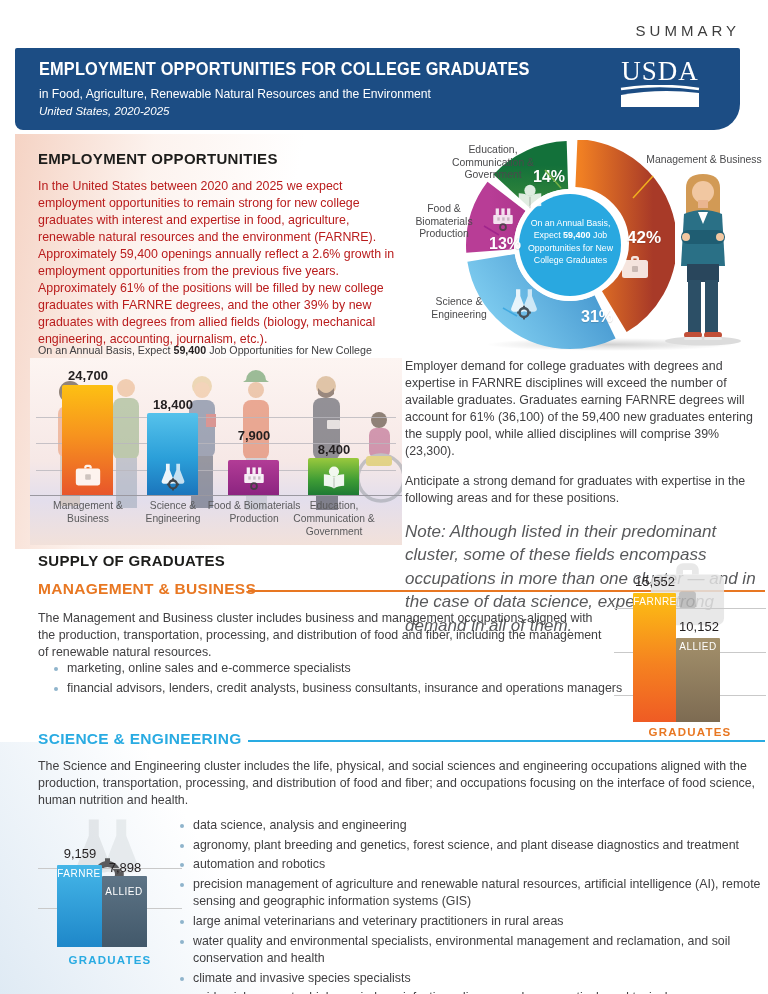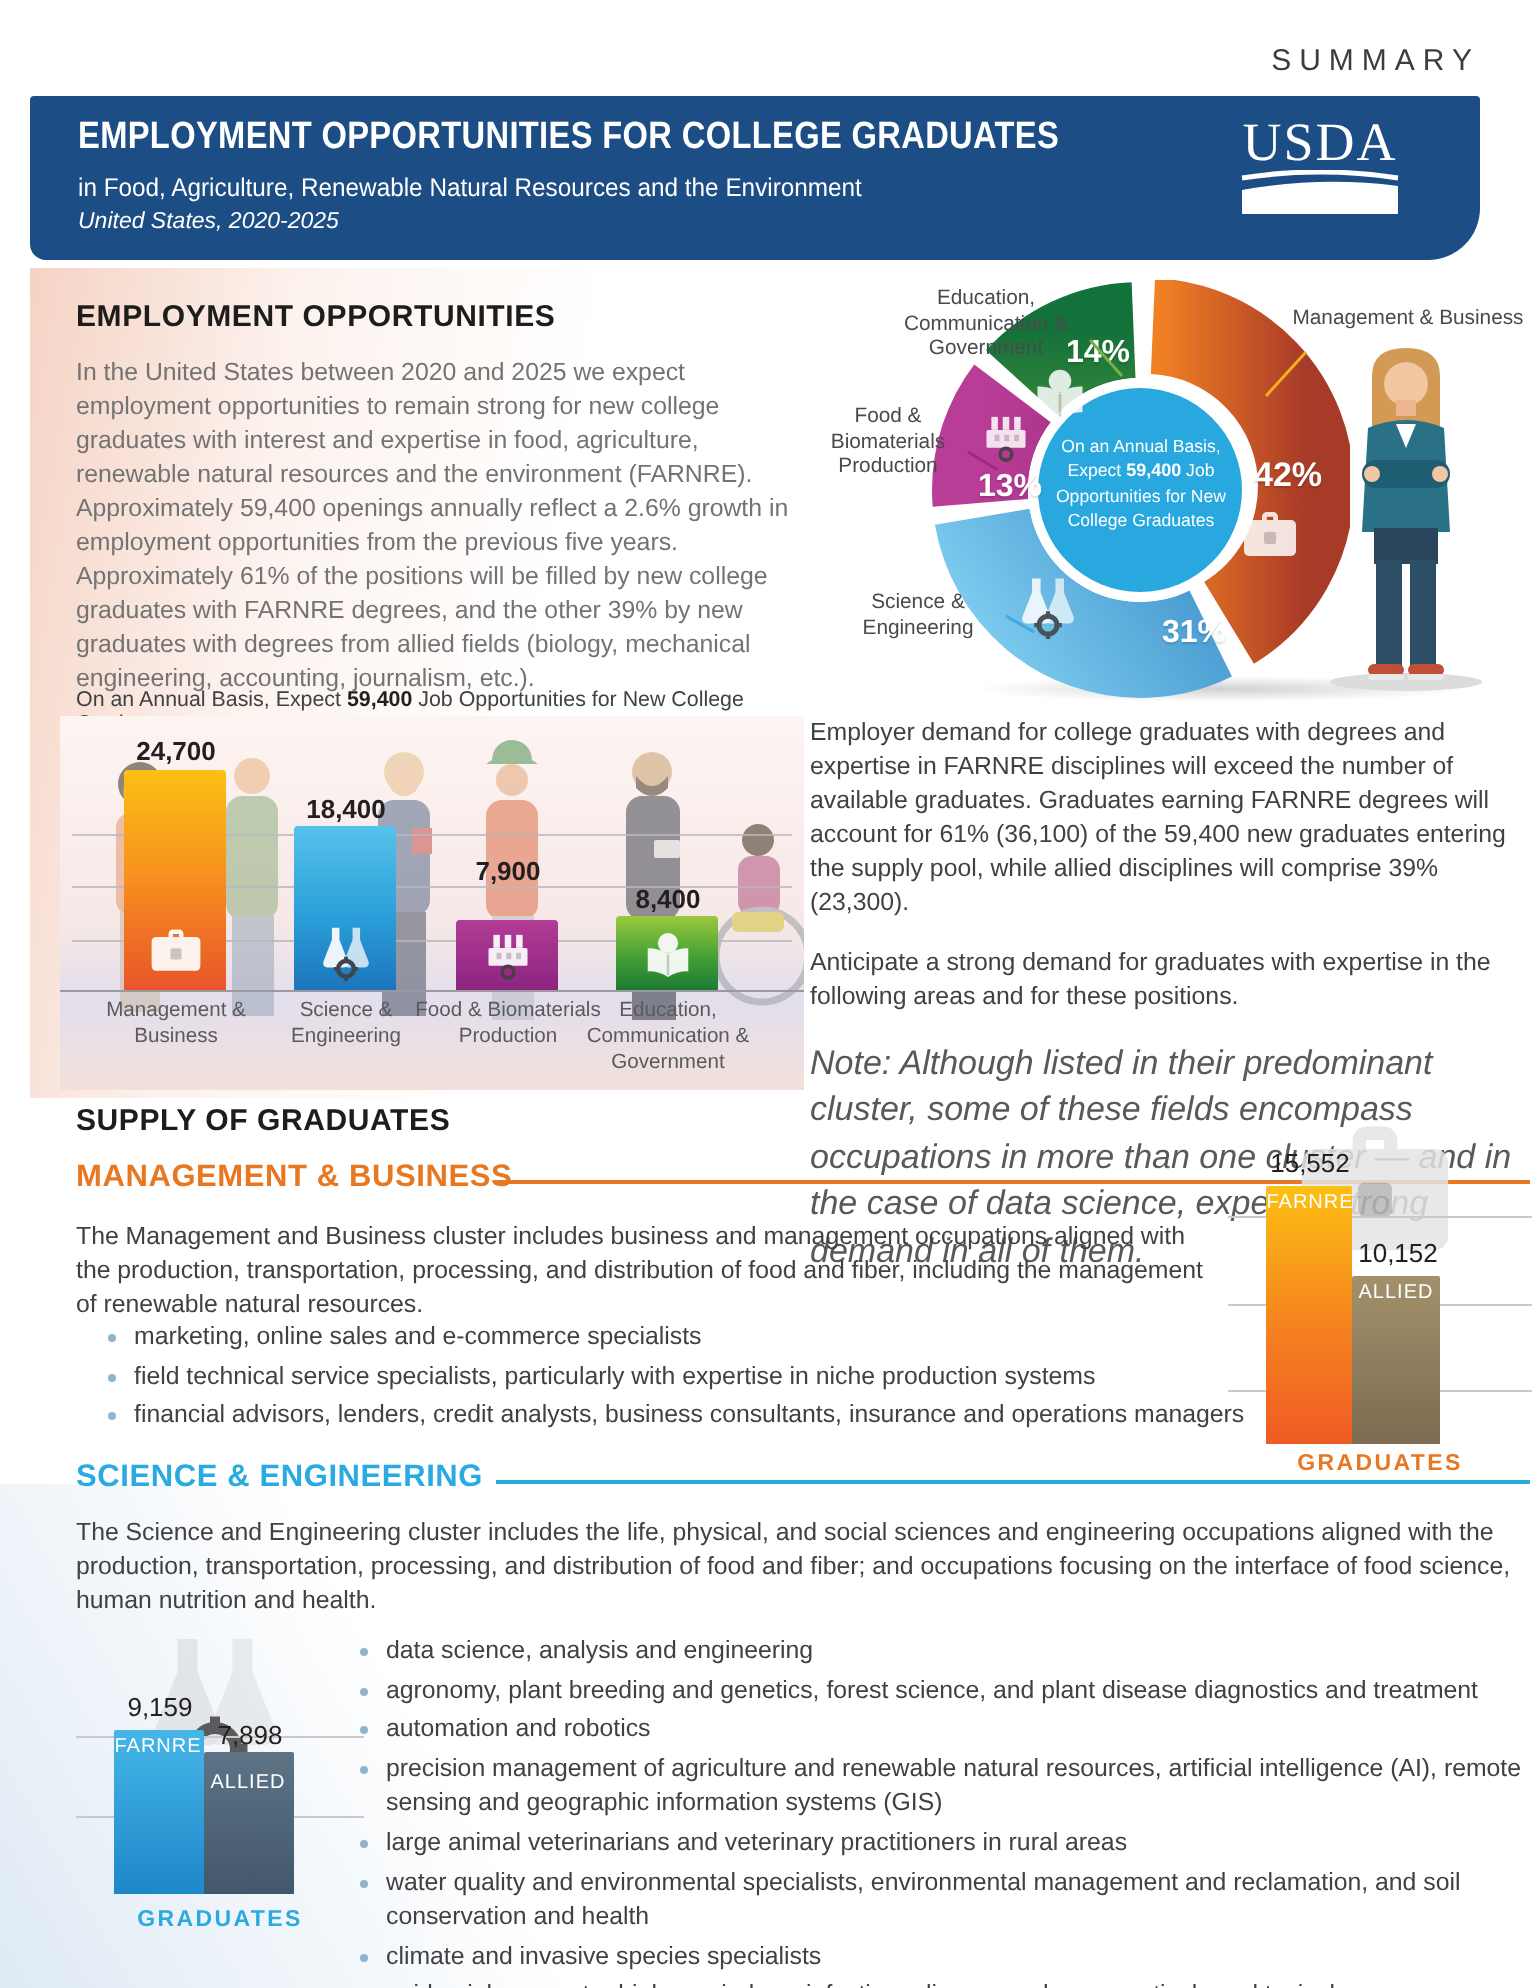--- a/index.html
+++ b/index.html
@@ -19,21 +19,21 @@
     border-radius:2px 2px 26px 8px; padding:10px 0 0 24px; }
   .band-title { color:#fff; font-weight:bold; font-size:19px; letter-spacing:.2px;
     transform:scaleX(.86); transform-origin:left center; white-space:nowrap; }
   .band-sub { color:#fff; font-size:12.8px; margin-top:6px; transform:scaleX(.95); transform-origin:left center; white-space:nowrap;}
   .band-region { color:#fff; font-size:11.5px; font-style:italic; margin-top:4px; }
   .usda { position:absolute; right:38px; top:10px; width:84px; text-align:center; }
   .usda-text { color:#fff; font-family:"Liberation Serif", serif; font-weight:normal; font-size:27px; letter-spacing:1px; line-height:1; }
 
   
   .eo-head { position:absolute; left:38px; top:150px; font-size:15px; font-weight:bold; color:#1d1d1b; letter-spacing:.3px; }
-  .eo-body { position:absolute; left:38px; top:178px; width:362px; font-size:12.4px; line-height:1.37; color:#737373; }
+  .eo-body { position:absolute; left:38px; top:178px; width:362px; font-size:12.4px; line-height:1.37; color:#b91c1c; }
   .chart-caption { position:absolute; left:38px; top:344px; width:370px; font-size:10.7px; color:#414042; }
   .chart-caption b { color:#231f20; }
 
   
   .annual-chart { position:absolute; left:30px; top:358px; width:372px; height:187px;
     background:linear-gradient(180deg,#fdf5f2 0%,#f6e8e6 55%,#e3deec 76%,#f2e1da 100%); }
   .annual-people { position:absolute; left:0; top:4px; opacity:.55; }
   .gridline { position:absolute; left:6px; right:6px; height:1px; background:#b9b6bd; opacity:.8; }
   .baseline { position:absolute; left:0; right:0; height:1px; background:#9a98a0; }
   .abar { position:absolute; width:51px; bottom:50px; border-radius:2px 2px 0 0; }
@@ -306,21 +306,20 @@
     <p class="note">Note: Although listed in their predominant cluster, some of these fields encompass occupations in more than one cluster — and in the case of data science, expect a strong demand in all of them.</p>
   </div>
 
   <div class="supply-head">SUPPLY OF GRADUATES</div>
 
   <div class="sec-title" style="left:38px; top:580px; color:#e87722">MANAGEMENT &amp; BUSINESS</div>
   <div class="sec-rule" style="left:248px; top:590px; width:517px; background:#e87722"></div>
   <div class="sec-body" style="left:38px; top:610px; width:575px">The Management and Business cluster includes business and management occupations aligned with the production, transportation, processing, and distribution of food and fiber, including the management of renewable natural resources.</div>
   <ul class="bullets" style="left:52px; top:660px; width:585px">
     <li>marketing, online sales and e-commerce specialists</li>
-    <li>field technical service specialists, particularly with expertise in niche production systems</li>
     <li>financial advisors, lenders, credit analysts, business consultants, insurance and operations managers</li>
   </ul>
 
   <div class="mini-chart" style="left:612px; top:556px; width:156px; height:190px">
     <svg class="wm" style="left:28px; top:-4px" width="95" height="90" fill="#e4e4e4">
         <use href="#icon-briefcase"></use>
       </svg>
     <div class="mini-grid" style="left:2px; right:2px; top:52px"></div>
     <div class="mini-grid" style="left:2px; right:2px; top:96px"></div>
     <div class="mini-grid" style="left:2px; right:2px; top:139px"></div>

